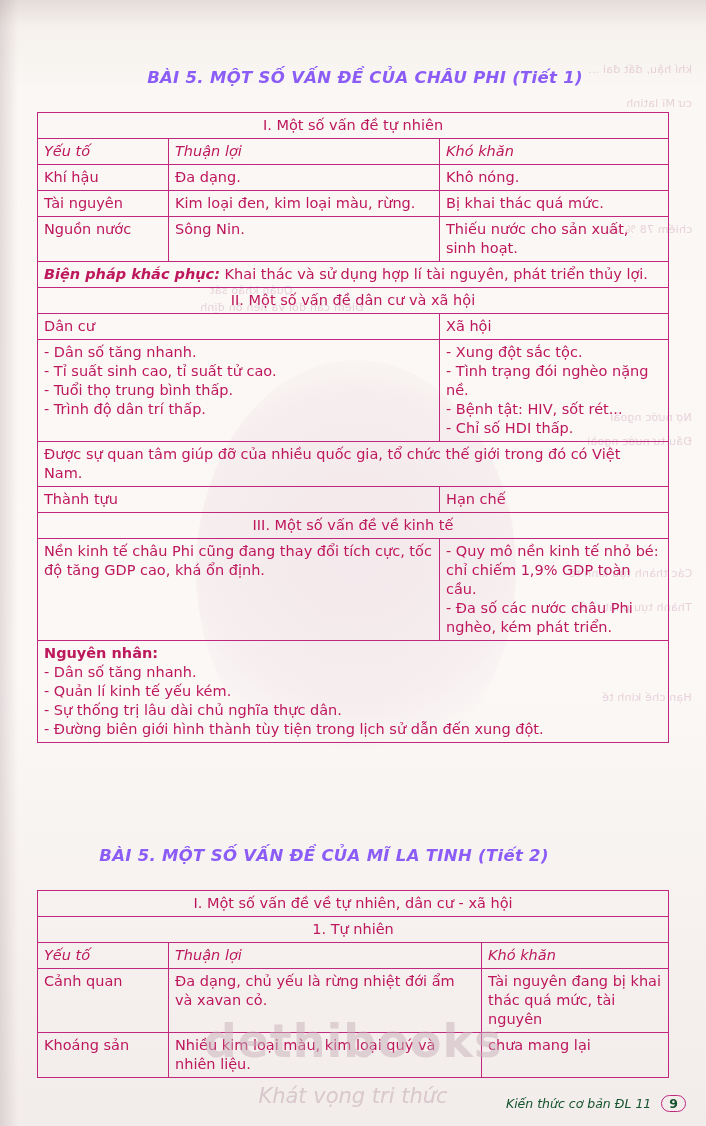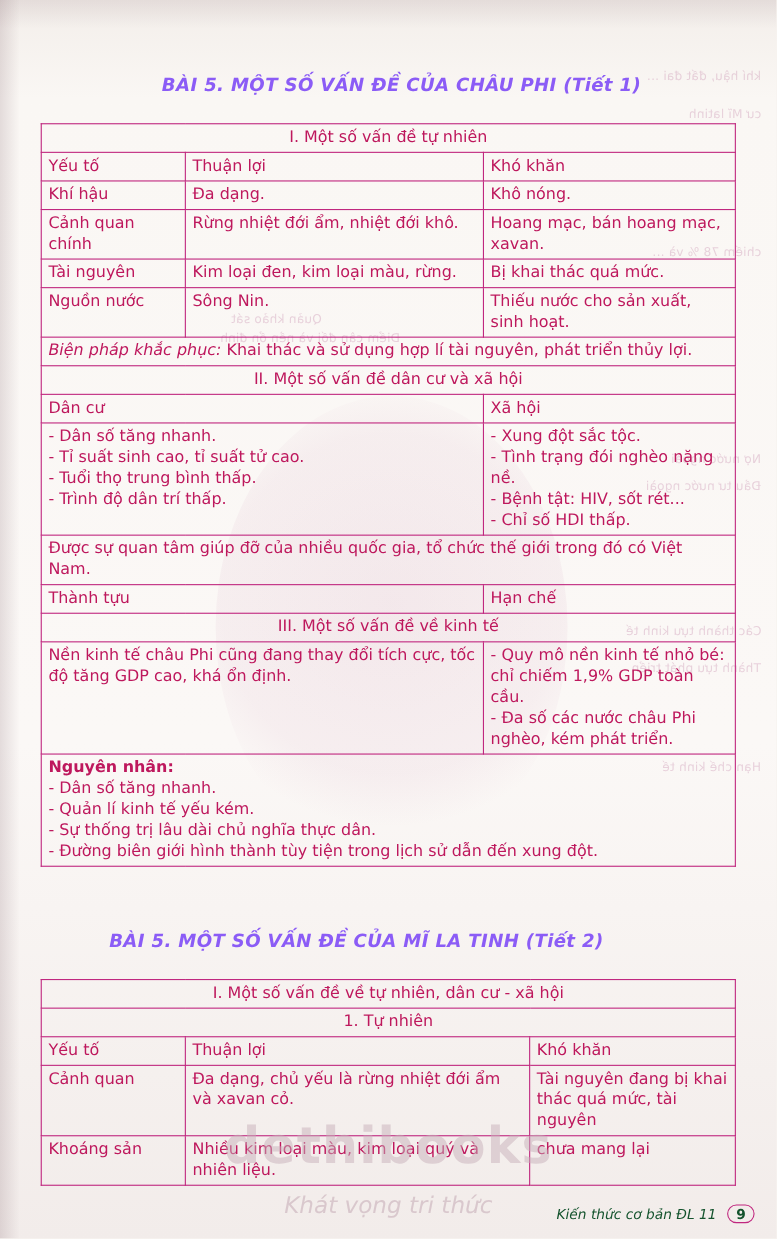--- a/index.html
+++ b/index.html
@@ -71,28 +71,29 @@
     text-align: left;
   }
   .sec-title {
     text-align: center !important;
     font-weight: bold;
     font-size: 15px;
   }
   .col-head {
     text-align: right;
     font-weight: bold;
+    font-style: italic;
     font-size: 15px;
   }
   .col-head-up {
     text-align: left;
     font-weight: bold;
     font-size: 15px;
   }
-  .strong-note b { font-weight: normal; font-style: italic; }
+  .strong-note b { font-weight: bold; font-style: italic; }
   .note-line { font-size: 14.5px; line-height: 19px; }
 
   .block-1 { position: absolute; left: 0; top: 112px; width: 706px; }
   .block-2 { position: absolute; left: 0; top: 890px; width: 706px; }
 
   
   .wm {
     position: absolute;
     left: 0; right: 0;
     text-align: center;
@@ -184,25 +185,20 @@
       </tr>
       <tr>
         <td class="col-head" style="width:118px;">Yếu tố</td>
         <td class="col-head" style="width:258px;">Thuận lợi</td>
         <td class="col-head">Khó khăn</td>
       </tr>
       <tr>
         <td>Khí hậu</td>
         <td>Đa dạng.</td>
         <td>Khô nóng.</td>
-      </tr>
-      <tr>
-        <td>Cảnh quan chính</td>
-        <td>Rừng nhiệt đới ẩm, nhiệt đới khô.</td>
-        <td>Hoang mạc, bán hoang mạc, xavan.</td>
       </tr>
       <tr>
         <td>Tài nguyên</td>
         <td>Kim loại đen, kim loại màu, rừng.</td>
         <td>Bị khai thác quá mức.</td>
       </tr>
       <tr>
         <td>Nguồn nước</td>
         <td>Sông Nin.</td>
         <td>Thiếu nước cho sản xuất, sinh hoạt.</td>

